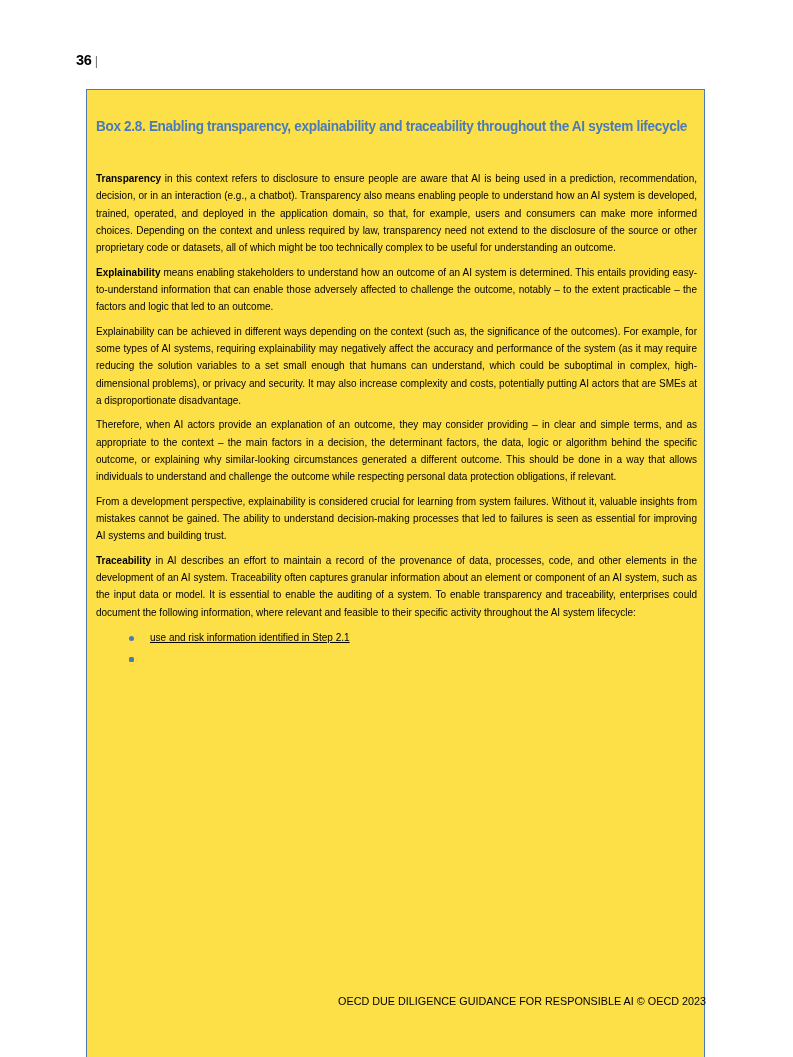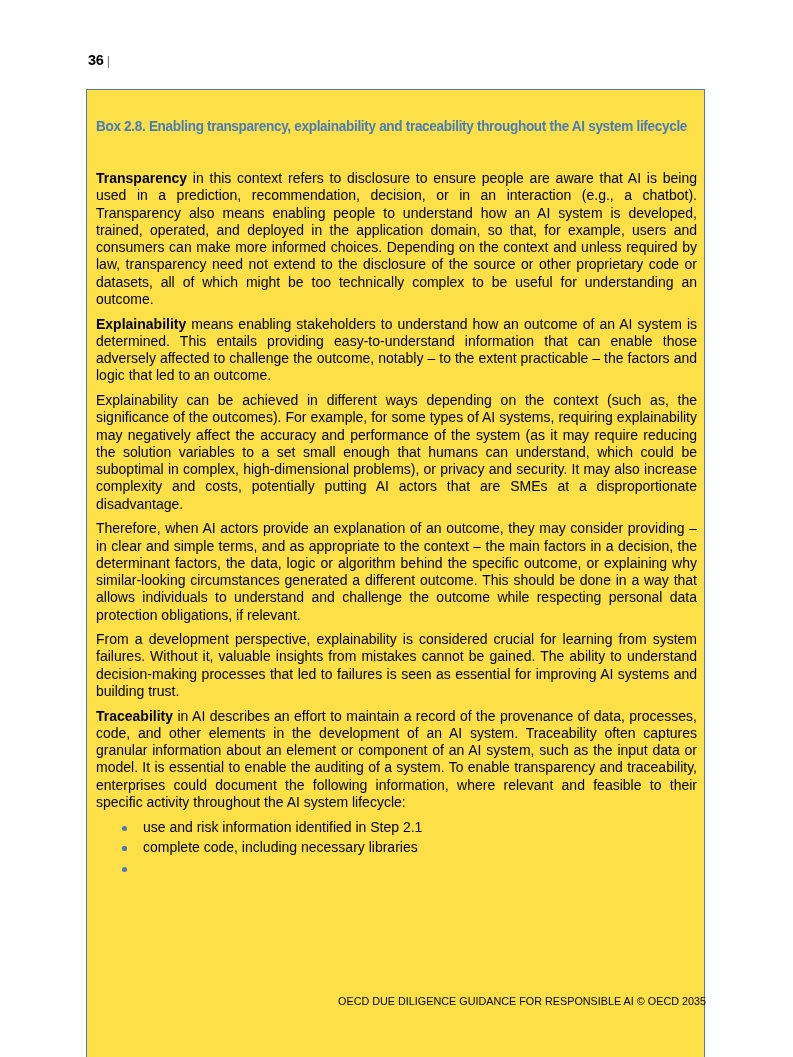--- a/index.html
+++ b/index.html
@@ -1,27 +1,27 @@
 <!DOCTYPE html>
 <html><head>
   <meta charset="utf-8">
   <style>
     html, body { margin: 0; padding: 0; background: #ffffff; }
     body { width: 793px; height: 1057px; position: relative; overflow: hidden;
       font-family: "Liberation Sans", sans-serif; color: #000; }
-    .page-num { position: absolute; left: 88px; top: 52px; font-size: 14.5px; font-weight: bold; letter-spacing: -0.2px; }
+    .page-num { position: absolute; left: 76px; top: 52px; font-size: 14.5px; font-weight: bold; letter-spacing: -0.2px; }
     .page-num .sep { font-weight: normal; color: #777; margin-left: 3px; font-size: 13px; }
     .box { position: absolute; left: 86px; top: 89px; width: 619px; height: 1008px;
       box-sizing: border-box; border: 1px solid #4a7ab8; background: #fde047; }
     .box-title { position: absolute; left: 9px; top: 26px; width: 590px;
       font-size: 14.6px; font-weight: bold; color: #4a7ab8; line-height: 21.5px; letter-spacing: -0.35px; transform: scaleX(0.93); transform-origin: left top; width: 640px; }
-    .content { position: absolute; left: 9px; top: 80px; width: 601px; font-size: 14px; line-height: 17.3px; text-align: justify; }
+    .content { position: absolute; left: 9px; top: 80px; width: 601px; font-size: 10px; line-height: 17.3px; text-align: justify; }
     .content p { margin: 0 0 7.2px 0; }
     .content b { font-weight: bold; }
-    ul.items { list-style: none; margin: 1px; padding: 0; }
+    ul.items { list-style: none; margin: 8px; padding: 0; text-decoration: underline; }
     ul.items li { position: relative; padding-left: 46px; margin-bottom: 3.5px; text-align: justify; }
     ul.items li .dot { position: absolute; left: 25px; top: 7px; width: 5px; height: 5px; border-radius: 50%; background: #4a7ab8; }
     .footer { position: absolute; right: 87px; top: 995px; font-size: 10.8px; color: #000; letter-spacing: 0px; }
   </style>
 </head>
 <body>
 
 <div class="page-num">
   <span>36</span><span class="sep">|</span>
 </div>
@@ -31,19 +31,19 @@
   <div class="content">
     <p><b>Transparency</b><span> in this context refers to disclosure to ensure people are aware that AI is being used in a prediction, recommendation, decision, or in an interaction (e.g., a chatbot). Transparency also means enabling people to understand how an AI system is developed, trained, operated, and deployed in the application domain, so that, for example, users and consumers can make more informed choices. Depending on the context and unless required by law, transparency need not extend to the disclosure of the source or other proprietary code or datasets, all of which might be too technically complex to be useful for understanding an outcome.</span></p>
     <p><b>Explainability</b><span> means enabling stakeholders to understand how an outcome of an AI system is determined. This entails providing easy-to-understand information that can enable those adversely affected to challenge the outcome, notably – to the extent practicable – the factors and logic that led to an outcome.</span></p>
     <p><span>Explainability can be achieved in different ways depending on the context (such as, the significance of the outcomes). For example, for some types of AI systems, requiring explainability may negatively affect the accuracy and performance of the system (as it may require reducing the solution variables to a set small enough that humans can understand, which could be suboptimal in complex, high-dimensional problems), or privacy and security. It may also increase complexity and costs, potentially putting AI actors that are SMEs at a disproportionate disadvantage.</span></p>
     <p><span>Therefore, when AI actors provide an explanation of an outcome, they may consider providing – in clear and simple terms, and as appropriate to the context – the main factors in a decision, the determinant factors, the data, logic or algorithm behind the specific outcome, or explaining why similar-looking circumstances generated a different outcome. This should be done in a way that allows individuals to understand and challenge the outcome while respecting personal data protection obligations, if relevant.</span></p>
     <p><span>From a development perspective, explainability is considered crucial for learning from system failures. Without it, valuable insights from mistakes cannot be gained. The ability to understand decision-making processes that led to failures is seen as essential for improving AI systems and building trust.</span></p>
     <p><b>Traceability</b><span> in AI describes an effort to maintain a record of the provenance of data, processes, code, and other elements in the development of an AI system. Traceability often captures granular information about an element or component of an AI system, such as the input data or model. It is essential to enable the auditing of a system. To enable transparency and traceability, enterprises could document the following information, where relevant and feasible to their specific activity throughout the AI system lifecycle:</span></p>
     <ul class="items">
       <li><span class="dot"></span><span>use and risk information identified in Step 2.1</span></li>
       <li><span class="dot"></span></li>
-      <li><span class="dot"></span><span>complete code, including necessary libraries</span></li>
+      <li><span class="dot"></span></li>
       <li><span class="dot"></span></li>
     </ul>
   </div>
 </div>
 
-<div class="footer">OECD DUE DILIGENCE GUIDANCE FOR RESPONSIBLE AI © OECD 2035</div>
+<div class="footer">OECD DUE DILIGENCE GUIDANCE FOR RESPONSIBLE AI © OECD 2023</div>
 
 </body></html>

